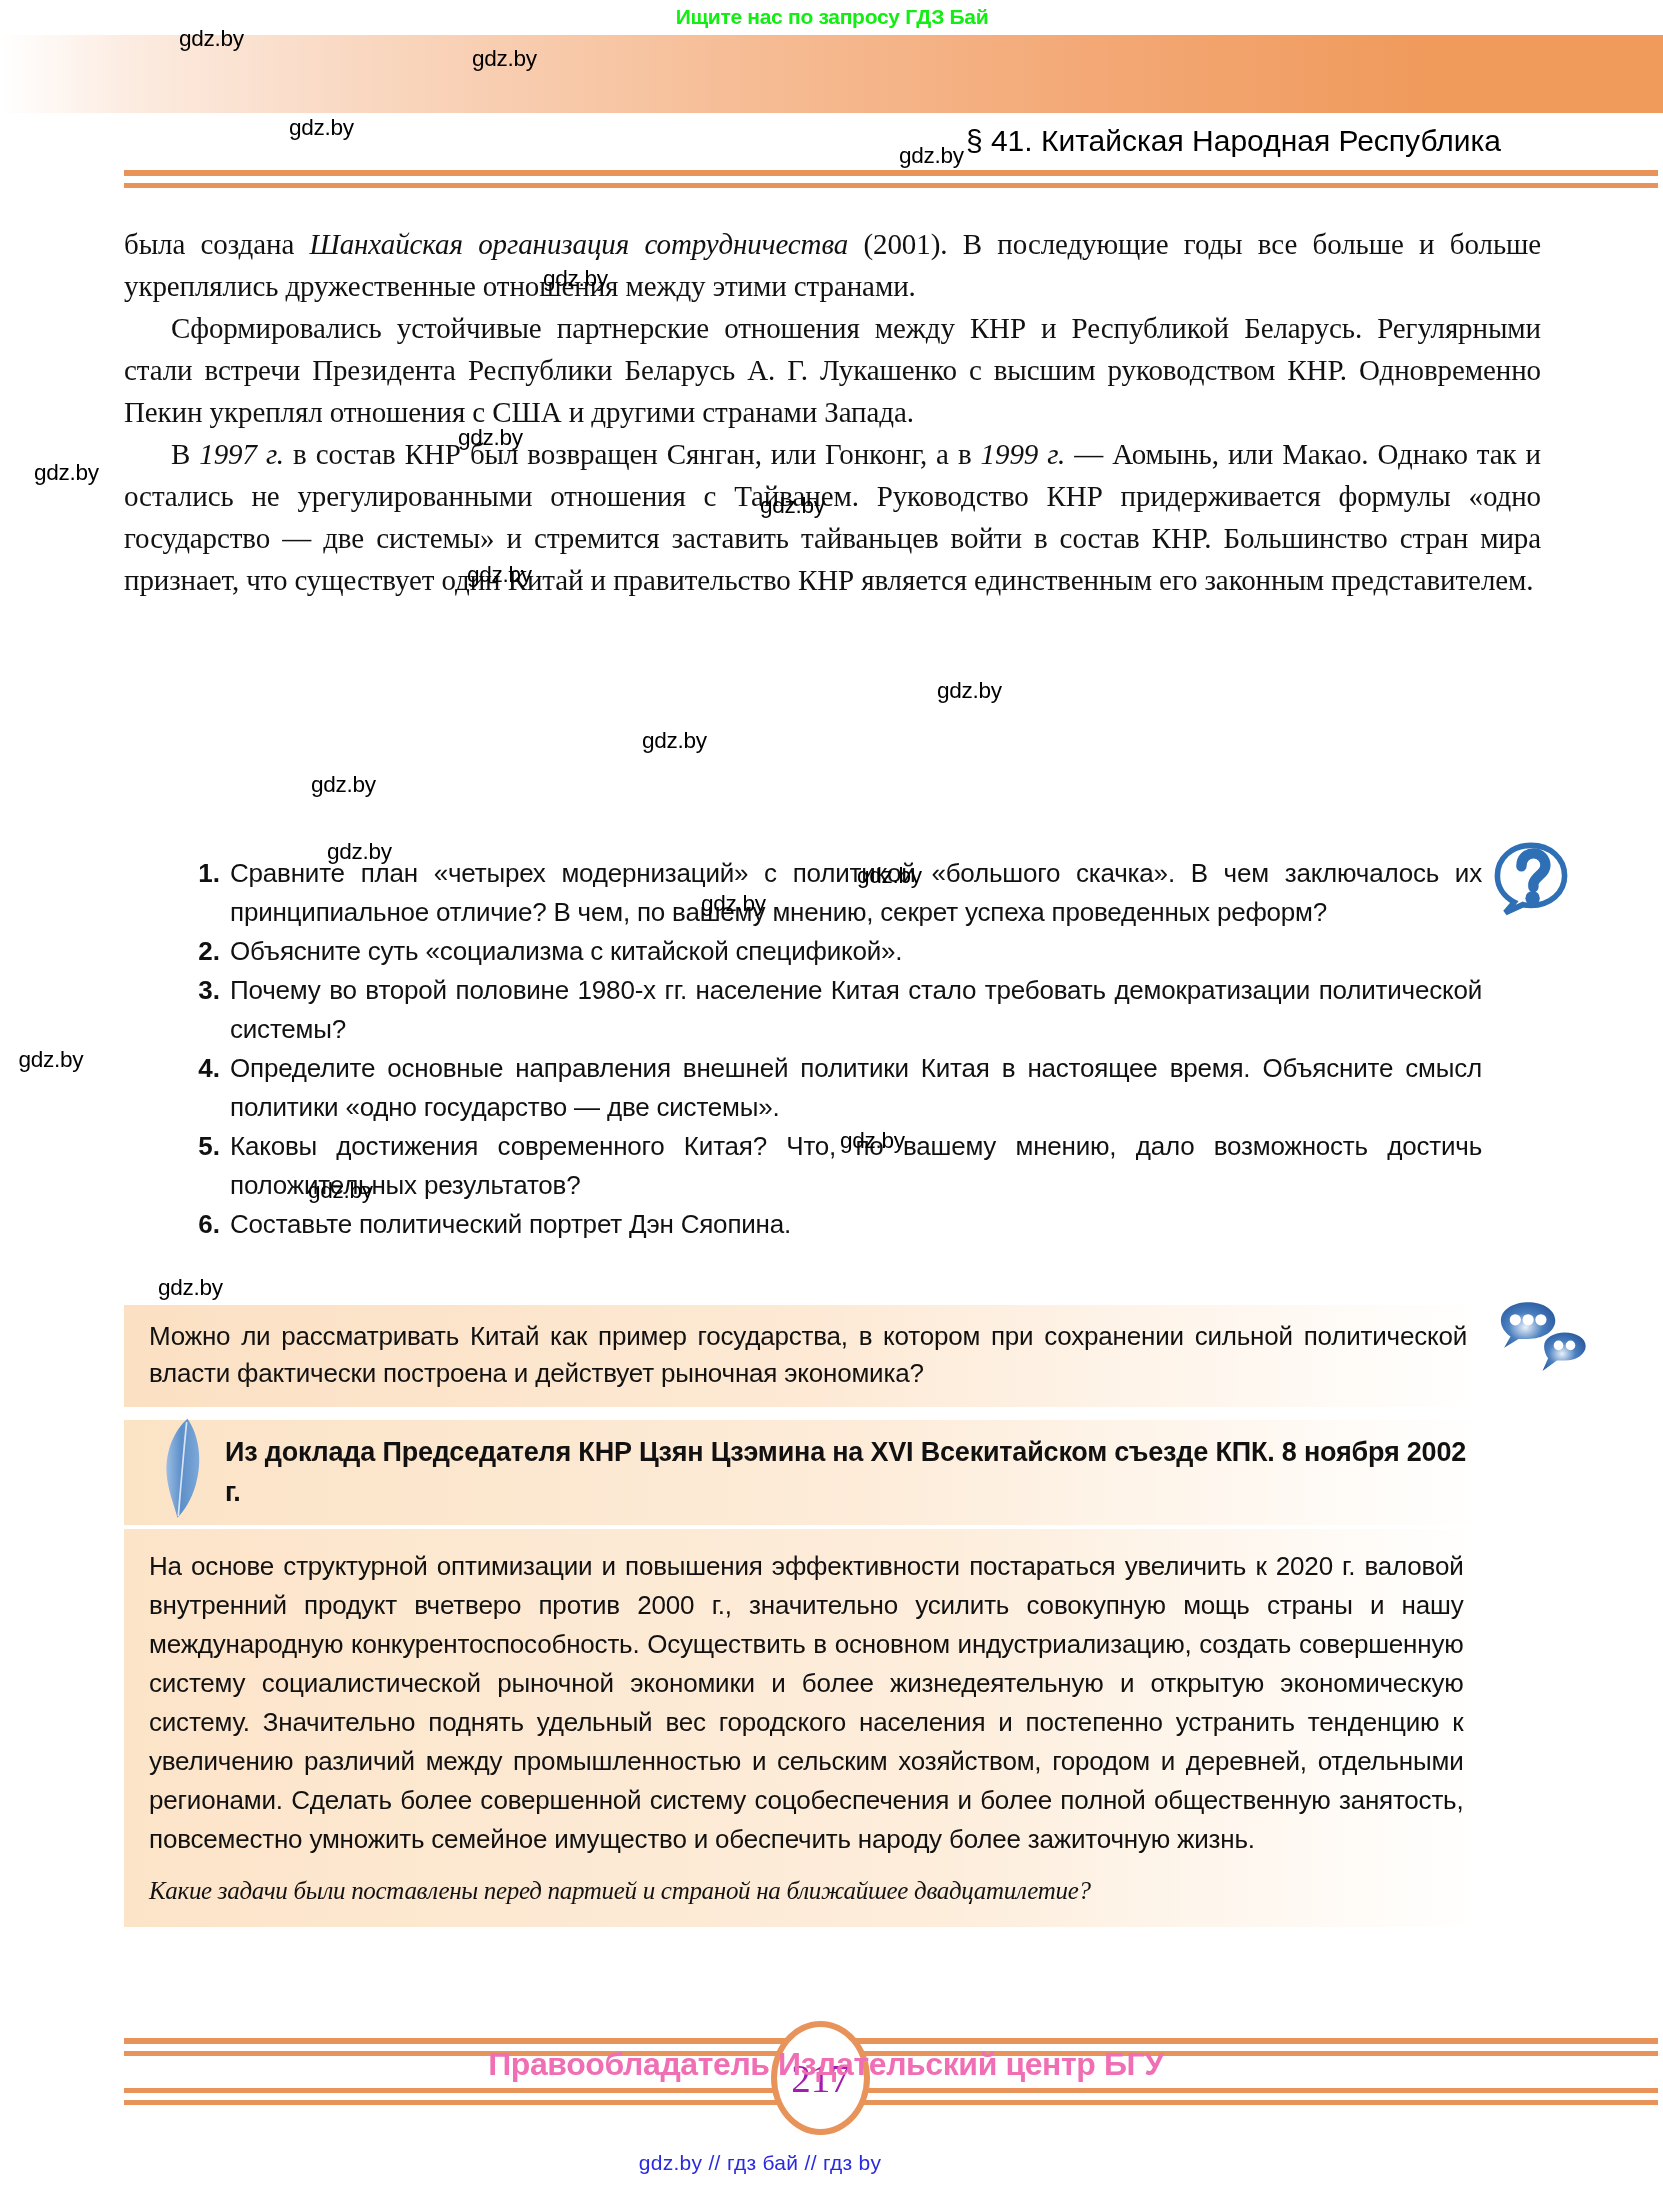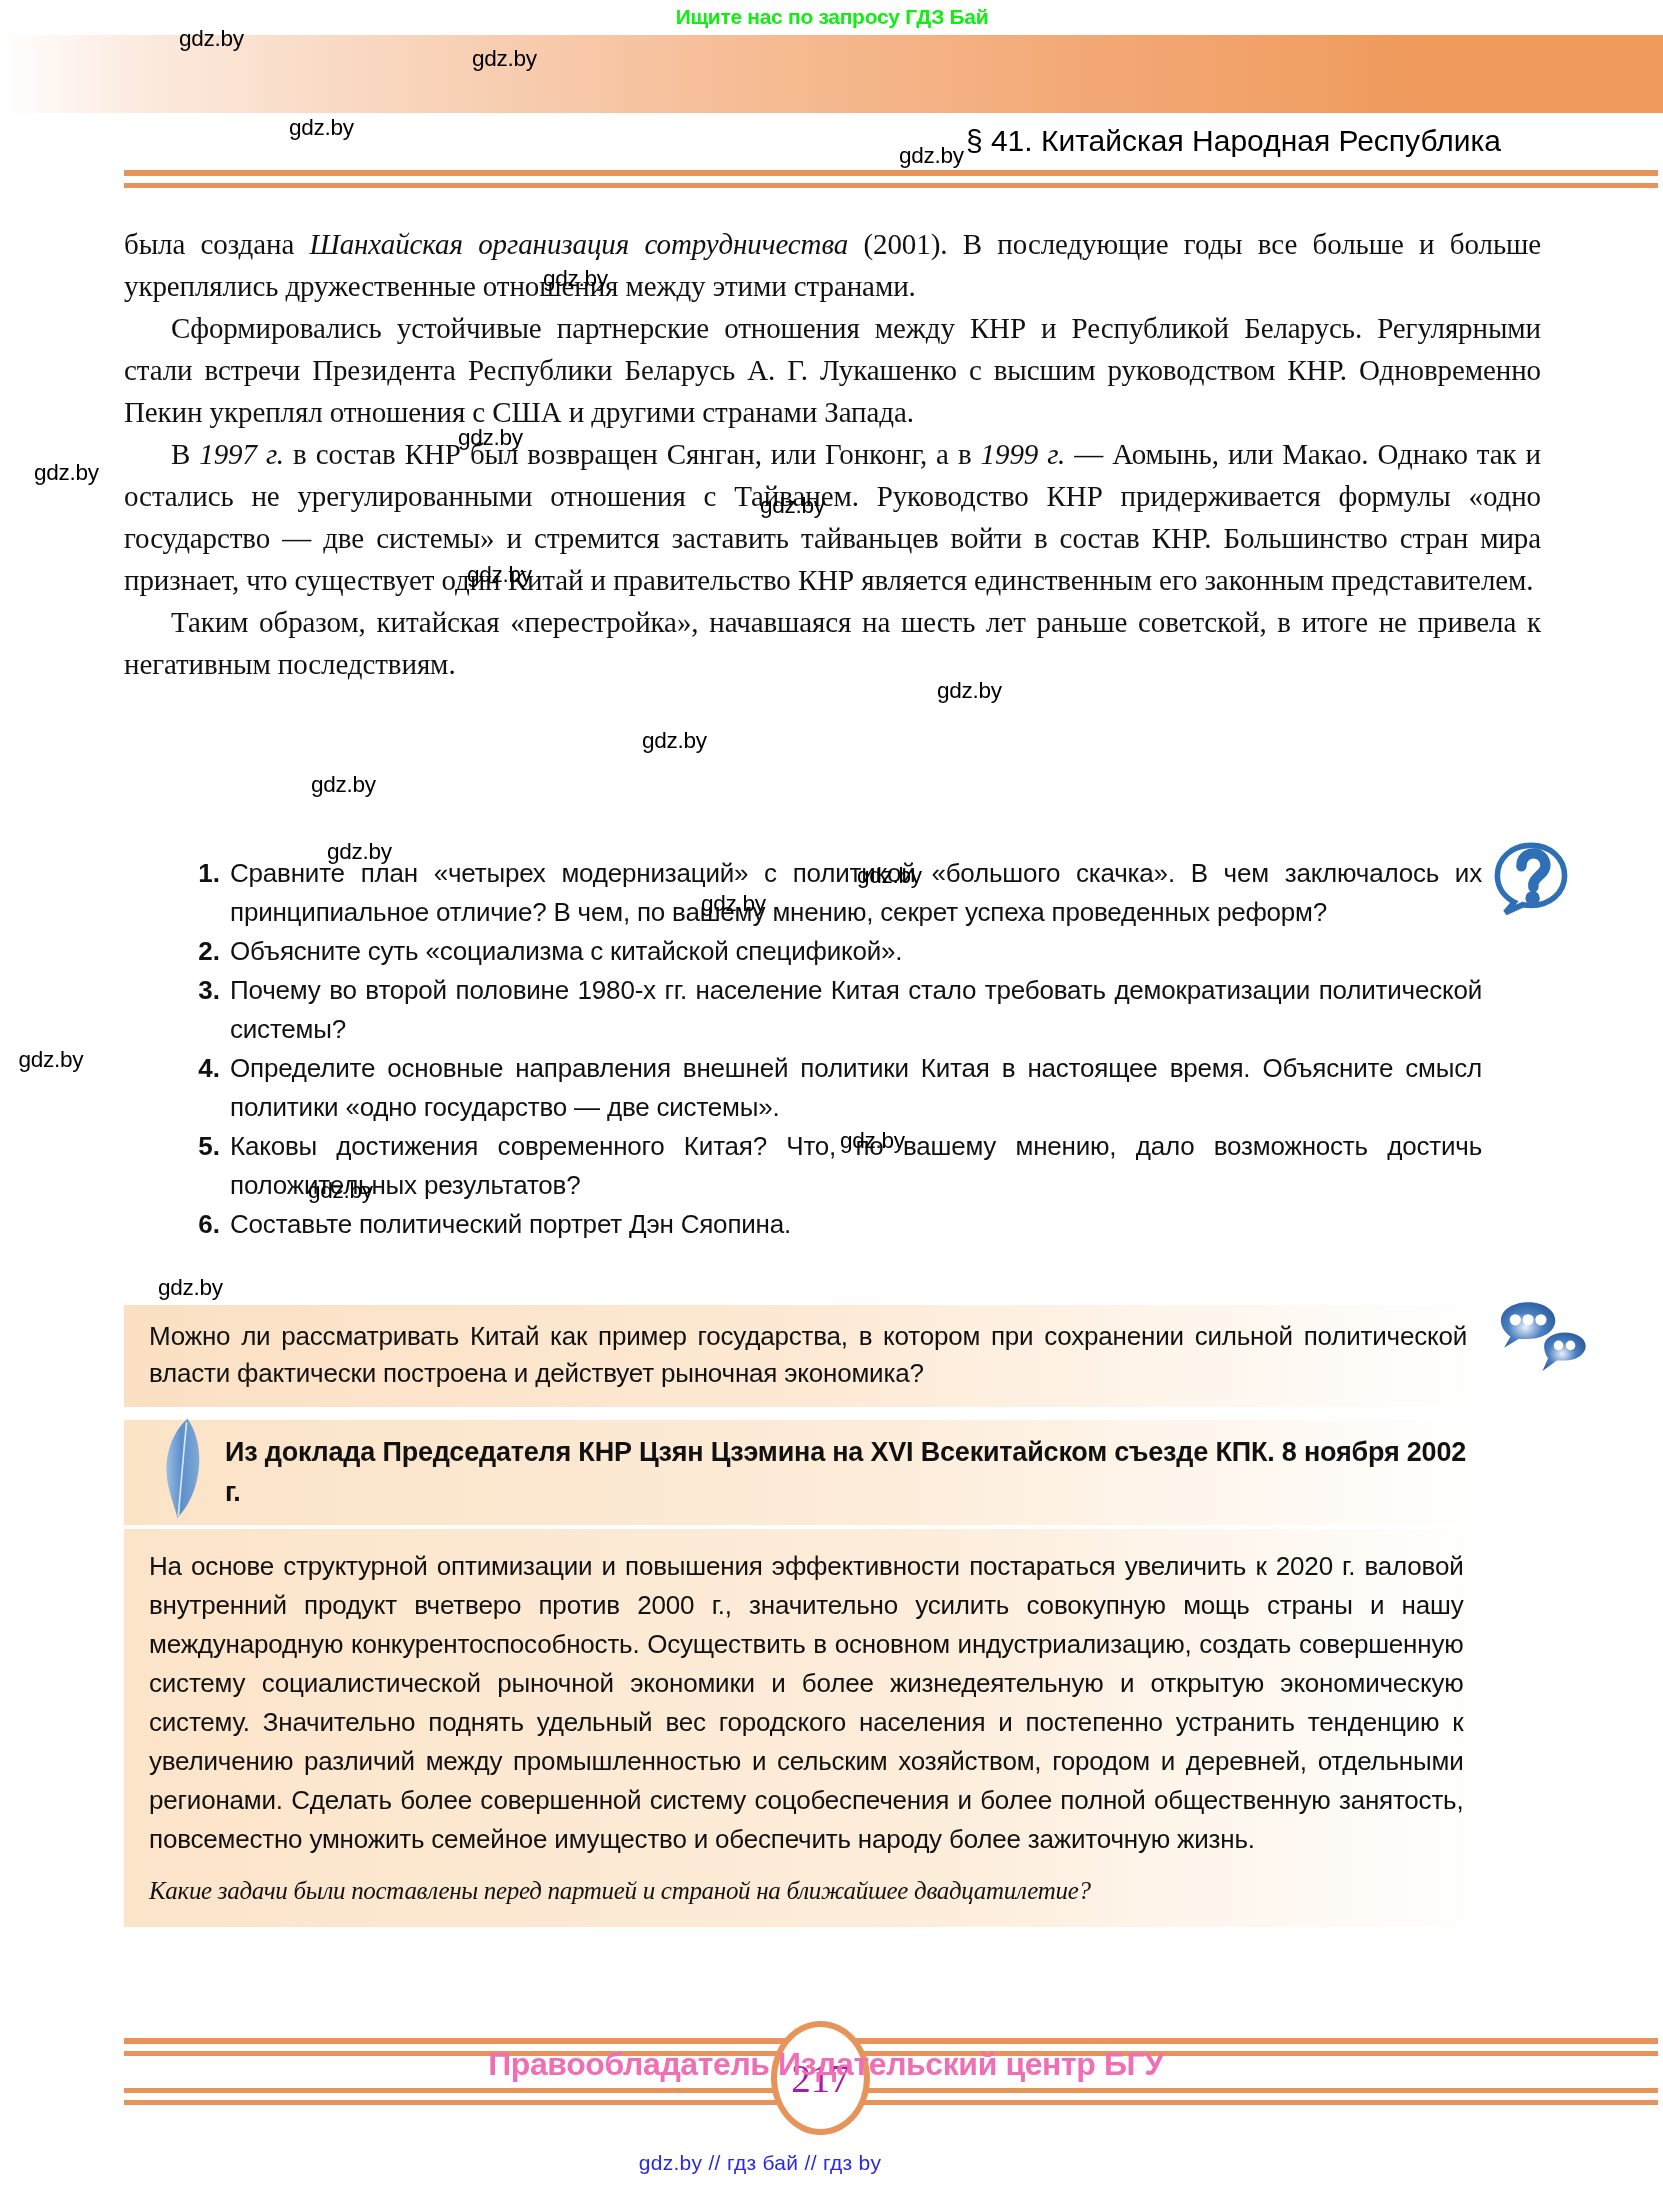--- a/index.html
+++ b/index.html
@@ -300,21 +300,20 @@
 <div class="rule-pair top">
   <div class="rule"></div>
   <div class="rule-gap"></div>
   <div class="rule thin"></div>
 </div>
 
 <div class="body-col" id="body-col">
     <p class="serif noindent"><span>была создана </span><i>Шанхайская организация сотрудничества</i><span> (2001). В последующие годы все больше и больше укреплялись дружественные отношения между этими странами.</span></p>
     <p class="serif"><span>Сформировались устойчивые партнерские отношения между КНР и Республикой Беларусь. Регулярными стали встречи Президента Республики Беларусь А. Г. Лукашенко с высшим руководством КНР. Одновременно Пекин укреплял отношения с США и другими странами Запада.</span></p>
     <p class="serif"><span>В </span><i>1997 г.</i><span> в состав КНР был возвращен Сянган, или Гонконг, а в </span><i>1999 г.</i><span> — Аомынь, или Макао. Однако так и остались не урегулированными отношения с Тайванем. Руководство КНР придерживается формулы «одно государство — две системы» и стремится заставить тайваньцев войти в состав КНР. Большинство стран мира признает, что существует один Китай и правительство КНР является единственным его законным представителем.</span></p>
-    <p class="serif"><span>Таким образом, китайская «перестройка», начавшаяся на шесть лет раньше советской, в итоге не привела к негативным последствиям.</span></p>
   </div>
 
 <div class="qlist" id="qlist">
     <div class="qitem">
       <span class="qnum">1.</span>
       <span class="qtext">Сравните план «четырех модернизаций» с политикой «большого скачка». В чем заключалось их принципиальное отличие? В чем, по вашему мнению, секрет успеха проведенных реформ?</span>
     </div>
     <div class="qitem">
       <span class="qnum">2.</span>
       <span class="qtext">Объясните суть «социализма с китайской спецификой».</span>

